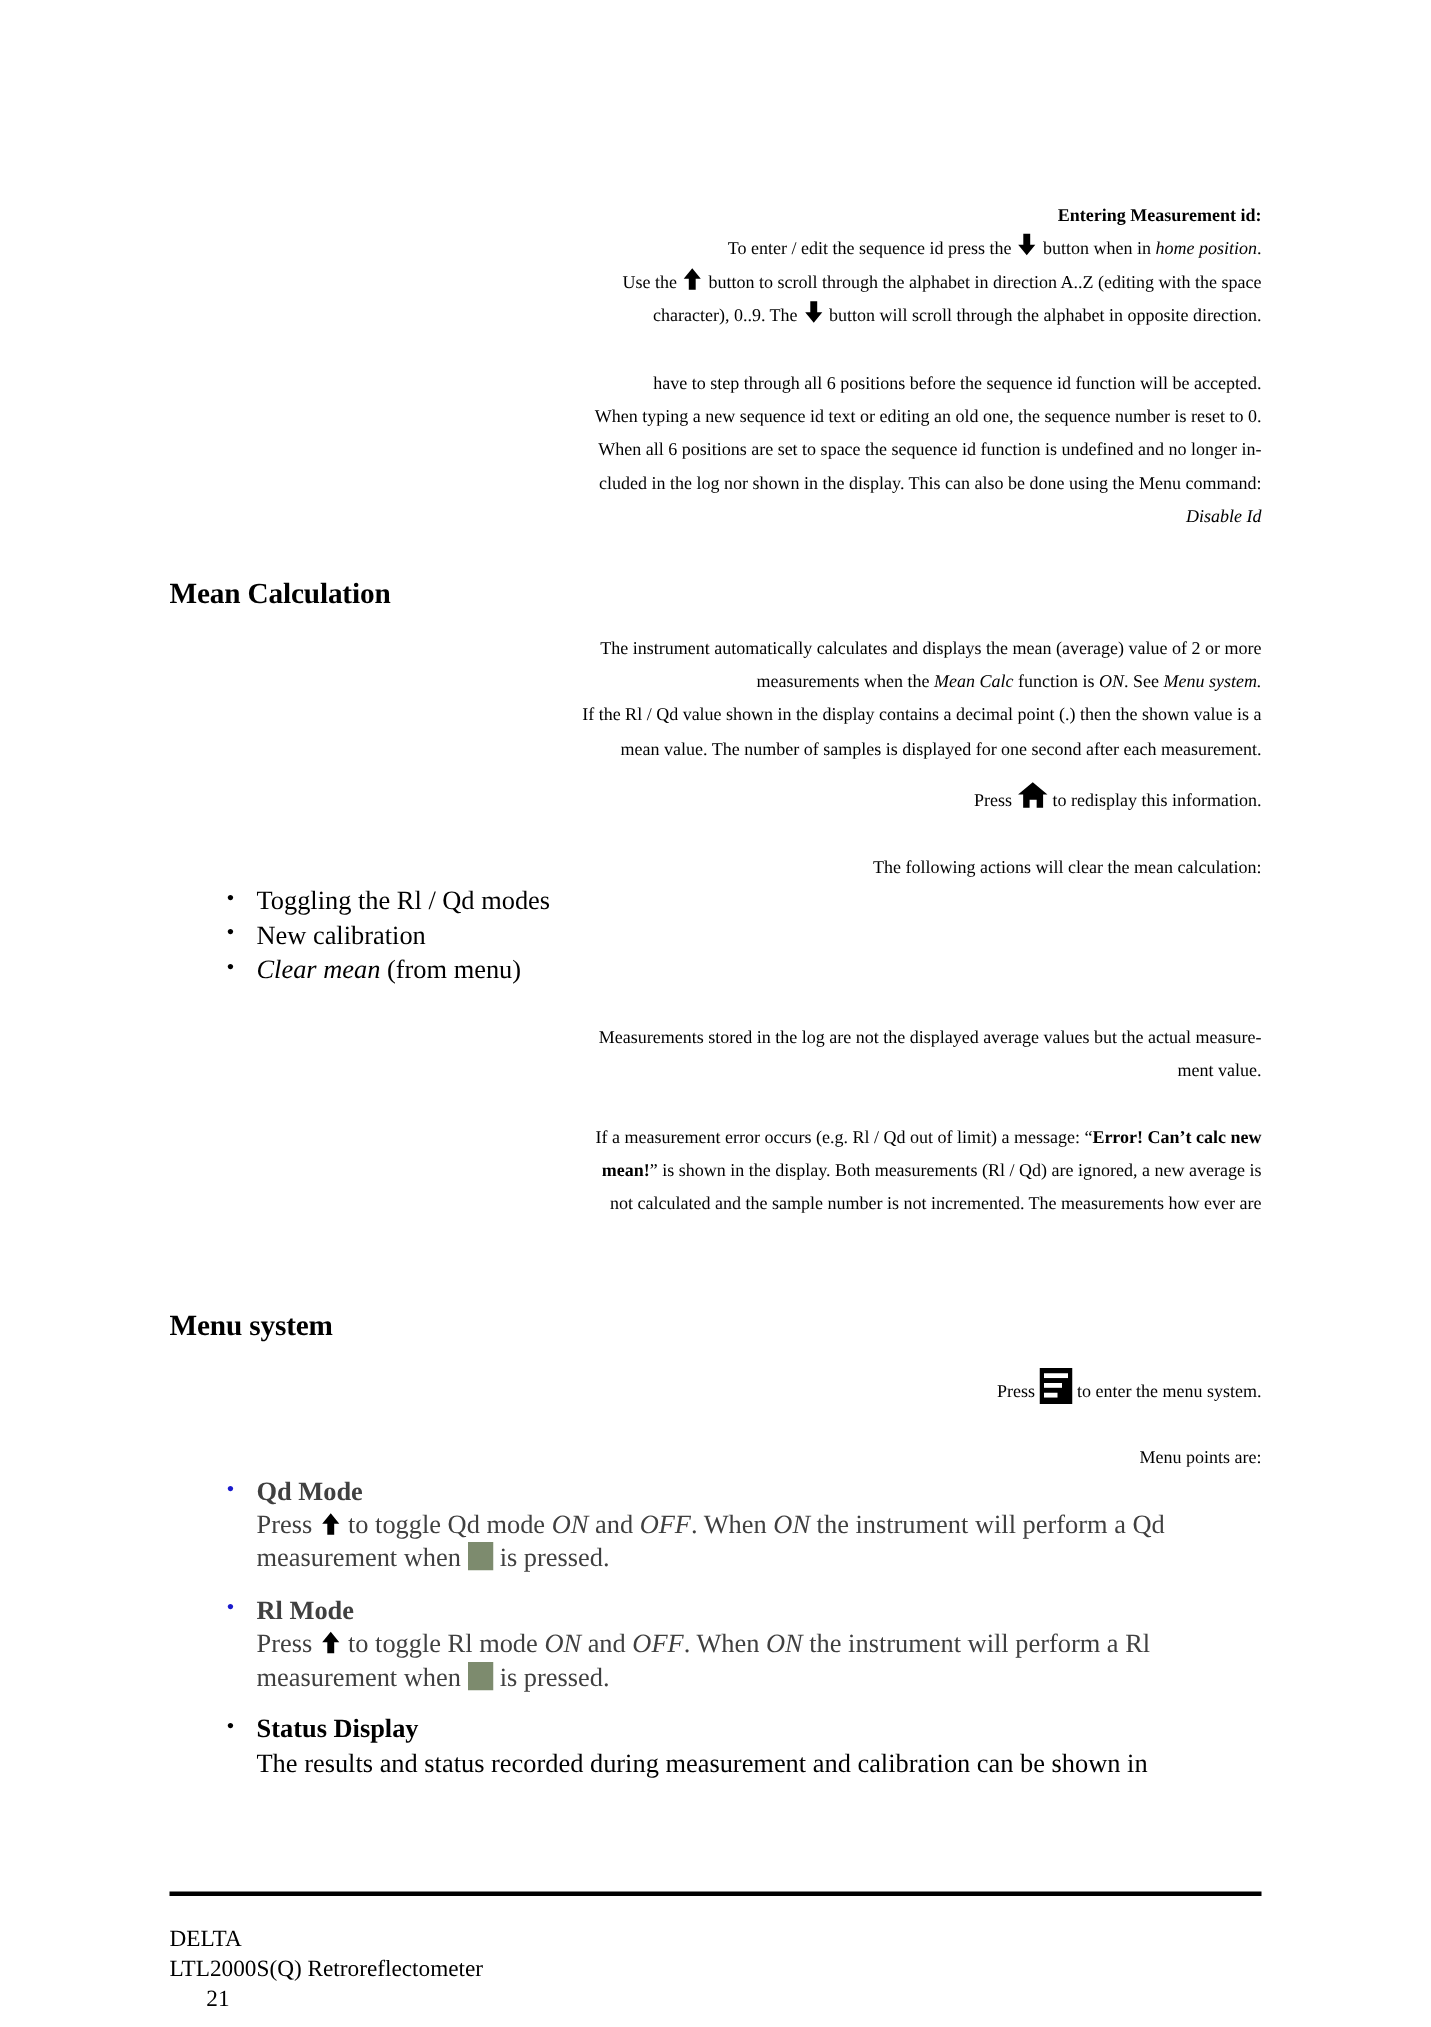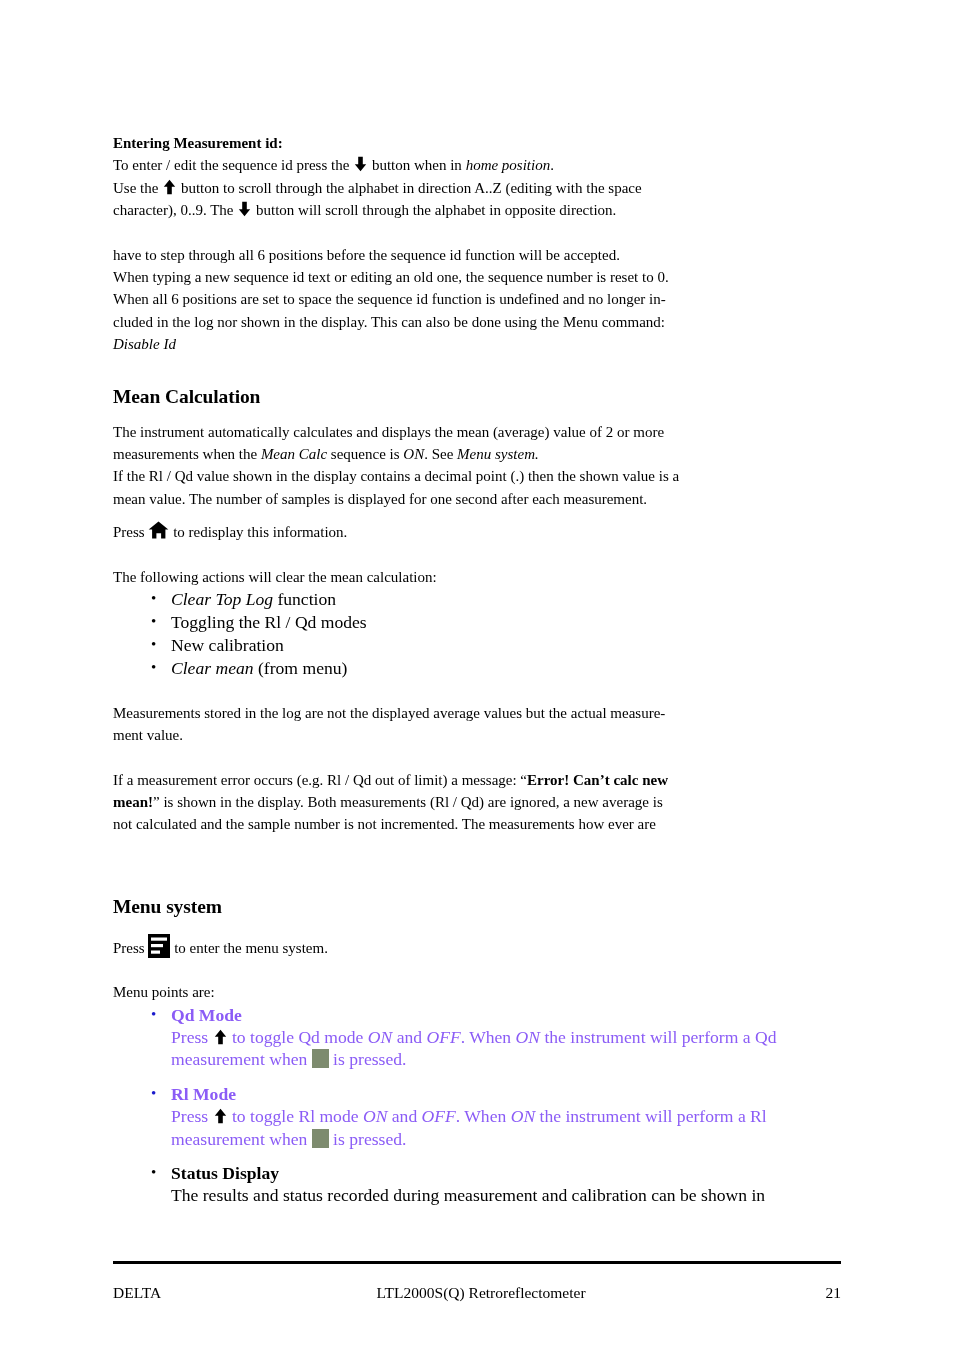--- a/index.html
+++ b/index.html
@@ -16,23 +16,23 @@
     overflow: hidden;
   }
   .page {
     position: absolute;
     left: 113px;
     top: 132px;
     width: 728px;
   }
   p, .line {
     margin: 0;
-    font-size: 15px;
+    font-size: 12px;
     line-height: 22.4px;
-    text-align: left;
+    text-align: right;
   }
   .blk { margin-bottom: 0; }
   .gap { height: 22px; }
   .gap-sm { height: 11px; }
   .bold { font-weight: bold; }
   .ital { font-style: italic; }
   h2.sect {
     font-size: 19.5px;
     font-weight: bold;
     margin: 0;
@@ -71,21 +71,21 @@
     content: "\2022";
     position: absolute;
     left: -20px;
     top: -1px;
     font-size: 15px;
     color: #000;
   }
   ul.menu > li.blueitem::before { color: #1a1acc; }
   .mi-title { font-weight: bold; display: block; }
   .mi-body { display: block; }
-  .blue { color: #8b5cf6; }
+  .blue { color: #404040; }
 
   
   .ico {
     display: inline-block;
     vertical-align: -2px;
     line-height: 0;
   }
   .ico svg { display: block; }
 
   
@@ -100,20 +100,21 @@
   .footer {
     position: absolute;
     left: 113px;
     top: 1283px;
     width: 728px;
     font-size: 15.5px;
     line-height: 20px;
     display: flex;
     justify-content: flex-end;
     align-items: baseline;
+    flex-direction: column;
   }
   .footer .center { flex: 1; text-align: center; }
   .footer .right { text-align: right; min-width: 40px; }
   .footer .left { min-width: 40px; }
 </style>
 </head>
 <body>
 
 <div class="page">
 
@@ -148,40 +149,39 @@
 
   <div class="gap" style="height:28px"></div>
 
   <h2 class="sect">Mean Calculation</h2>
 
   <div class="gap-sm"></div>
 
   <div class="blk">
     <p class="line">The instrument automatically calculates and displays the mean (average) value of 2 or more</p>
     <p class="line">
-      <span>measurements when the </span><span class="ital">Mean Calc</span><span> sequence is </span><span class="ital">ON</span><span>. See </span><span class="ital">Menu system.</span>
+      <span>measurements when the </span><span class="ital">Mean Calc</span><span> function is </span><span class="ital">ON</span><span>. See </span><span class="ital">Menu system.</span>
     </p>
     <p class="line">If the Rl / Qd value shown in the display contains a decimal point (.) then the shown value is a</p>
     <p class="line">mean value. The number of samples is displayed for one second after each measurement.</p>
   </div>
 
   <div class="gap-sm"></div>
 
   <p class="line">
     <span>Press </span><span class="ico"><svg width="21" height="18" viewBox="0 0 21 18">
           <path d="M10.5 0.5L20.3 8.6h-2.9v8.9h-4.3v-5.3H8.4v5.3H4.1V8.6H0.7z" fill="#000"></path>
         </svg></span><span> to redisplay this information.</span>
   </p>
 
   <div class="gap"></div>
 
   <p class="line">The following actions will clear the mean calculation:</p>
 
   <ul class="bullets">
-    <li><span class="ital">Clear Top Log</span><span> function</span></li>
     <li><span class="ital"></span><span>Toggling the Rl / Qd modes</span></li>
     <li><span class="ital"></span><span>New calibration</span></li>
     <li><span class="ital">Clear mean</span><span> (from menu)</span></li>
   </ul>
 
   <div class="gap"></div>
 
   <div class="blk">
     <p class="line">Measurements stored in the log are not the displayed average values but the actual measure-</p>
     <p class="line">ment value.</p>

